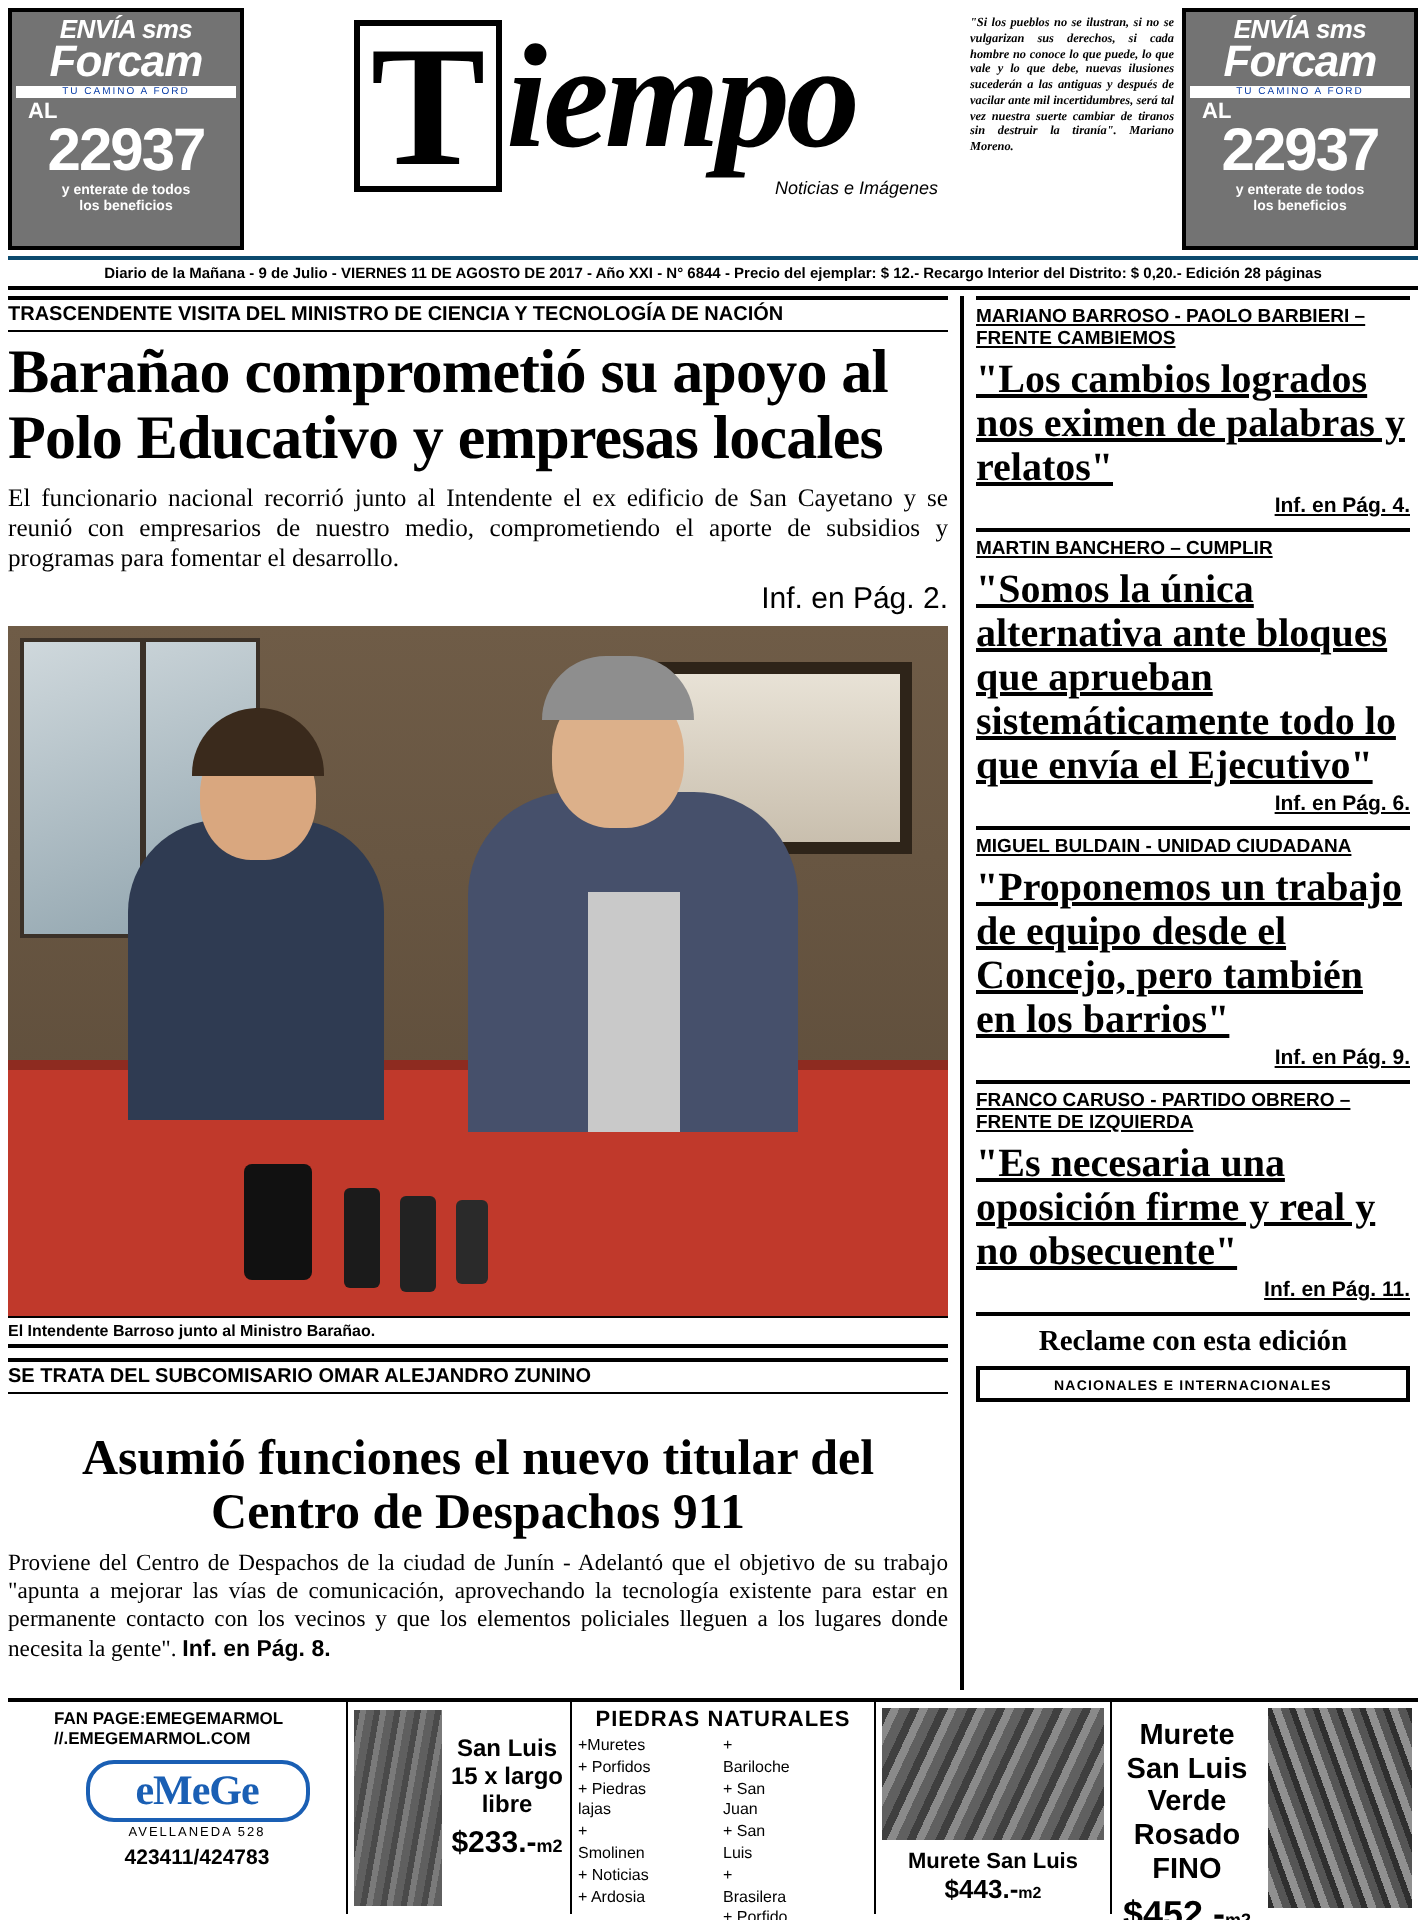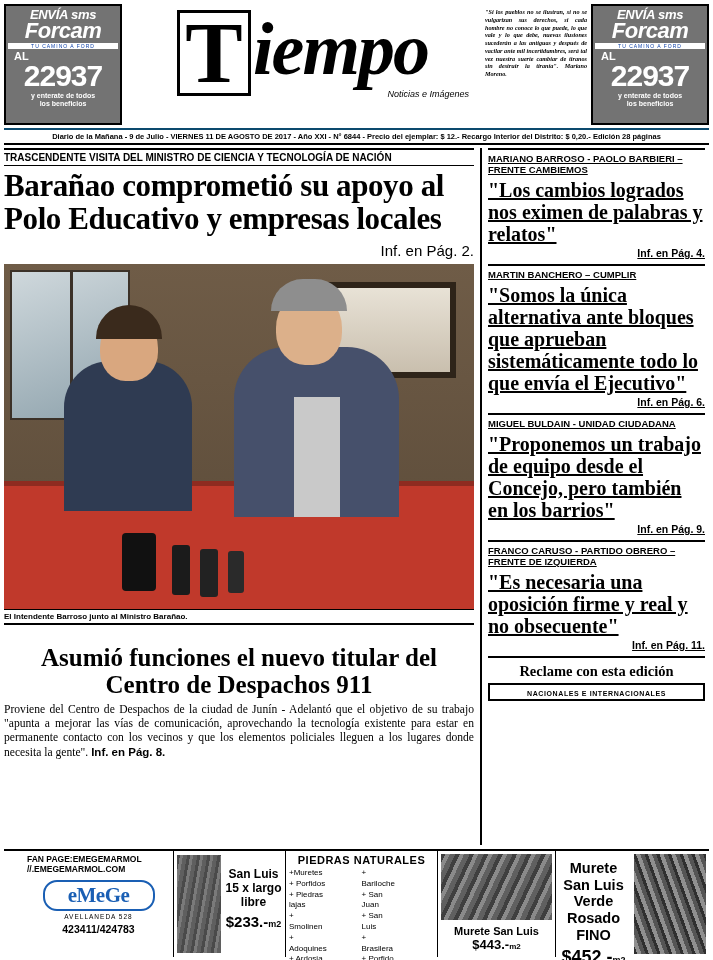--- a/index.html
+++ b/index.html
@@ -209,39 +209,41 @@
   </div>
 
   <div class="datebar">Diario de la Mañana - 9 de Julio - VIERNES 11 DE AGOSTO DE 2017 - Año XXI - N° 6844 - Precio del ejemplar: $ 12.- Recargo Interior del Distrito: $ 0,20.- Edición 28 páginas</div>
 
   <div class="body-cols">
 
     <div class="col-left">
 
       <div class="kicker">TRASCENDENTE VISITA DEL MINISTRO DE CIENCIA Y TECNOLOGÍA DE NACIÓN</div>
       <h1 class="headline">Barañao comprometió su apoyo al Polo Educativo y empresas locales</h1>
+      <p class="lede">El funcionario nacional recorrió junto al Intendente el ex edificio de San Cayetano y se reunió con empresarios de nuestro medio, comprometiendo el aporte de subsidios y programas para fomentar el desarrollo.</p>
       <div class="ref">Inf. en Pág. 2.</div>
 
       <div class="photo">
         <div class="ph-wall"></div>
         <div class="ph-window"></div>
         <div class="ph-pic"></div>
         <div class="ph-table"></div>
         <div class="ph-p1"></div>
         <div class="ph-p1h"></div>
         <div class="ph-p2"></div>
         <div class="ph-p2in"></div>
         <div class="ph-p2h"></div>
         <div class="ph-phone"></div>
         <div class="ph-rec1"></div>
         <div class="ph-rec2"></div>
         <div class="ph-rec3"></div>
       </div>
       <div class="photo-caption">El Intendente Barroso junto al Ministro Barañao.</div>
 
+      <div class="kicker">SE TRATA DEL SUBCOMISARIO OMAR ALEJANDRO ZUNINO</div>
       <h2 class="sub-headline">Asumió funciones el nuevo titular del Centro de Despachos 911</h2>
       <p class="sub-body">
         <span>Proviene del Centro de Despachos de la ciudad de Junín - Adelantó que el objetivo de su trabajo "apunta a mejorar las vías de comunicación, aprovechando la tecnología existente para estar en permanente contacto con los vecinos y que los elementos policiales lleguen a los lugares donde necesita la gente".</span>
         <b>Inf. en Pág. 8.</b>
       </p>
     </div>
 
     <div class="col-right">
 
       <div class="rc-item">
@@ -297,21 +299,21 @@
     </div>
 
     <div class="bad bad-piedras">
       <div class="pt-title">PIEDRAS  NATURALES</div>
       <div class="pt-cols">
         <div>
           <div>+Muretes</div>
           <div>+ Porfidos</div>
           <div>+ Piedras lajas</div>
           <div>+ Smolinen</div>
-          <div>+ Adoquines</div>
+          <div>+ Noticias</div>
           <div>+ Ardosia</div>
         </div>
         <div>
           <div>+ Bariloche</div>
           <div>+ San Juan</div>
           <div>+ San Luis</div>
           <div>+ Brasilera</div>
           <div>+ Porfido</div>
 
         </div>

